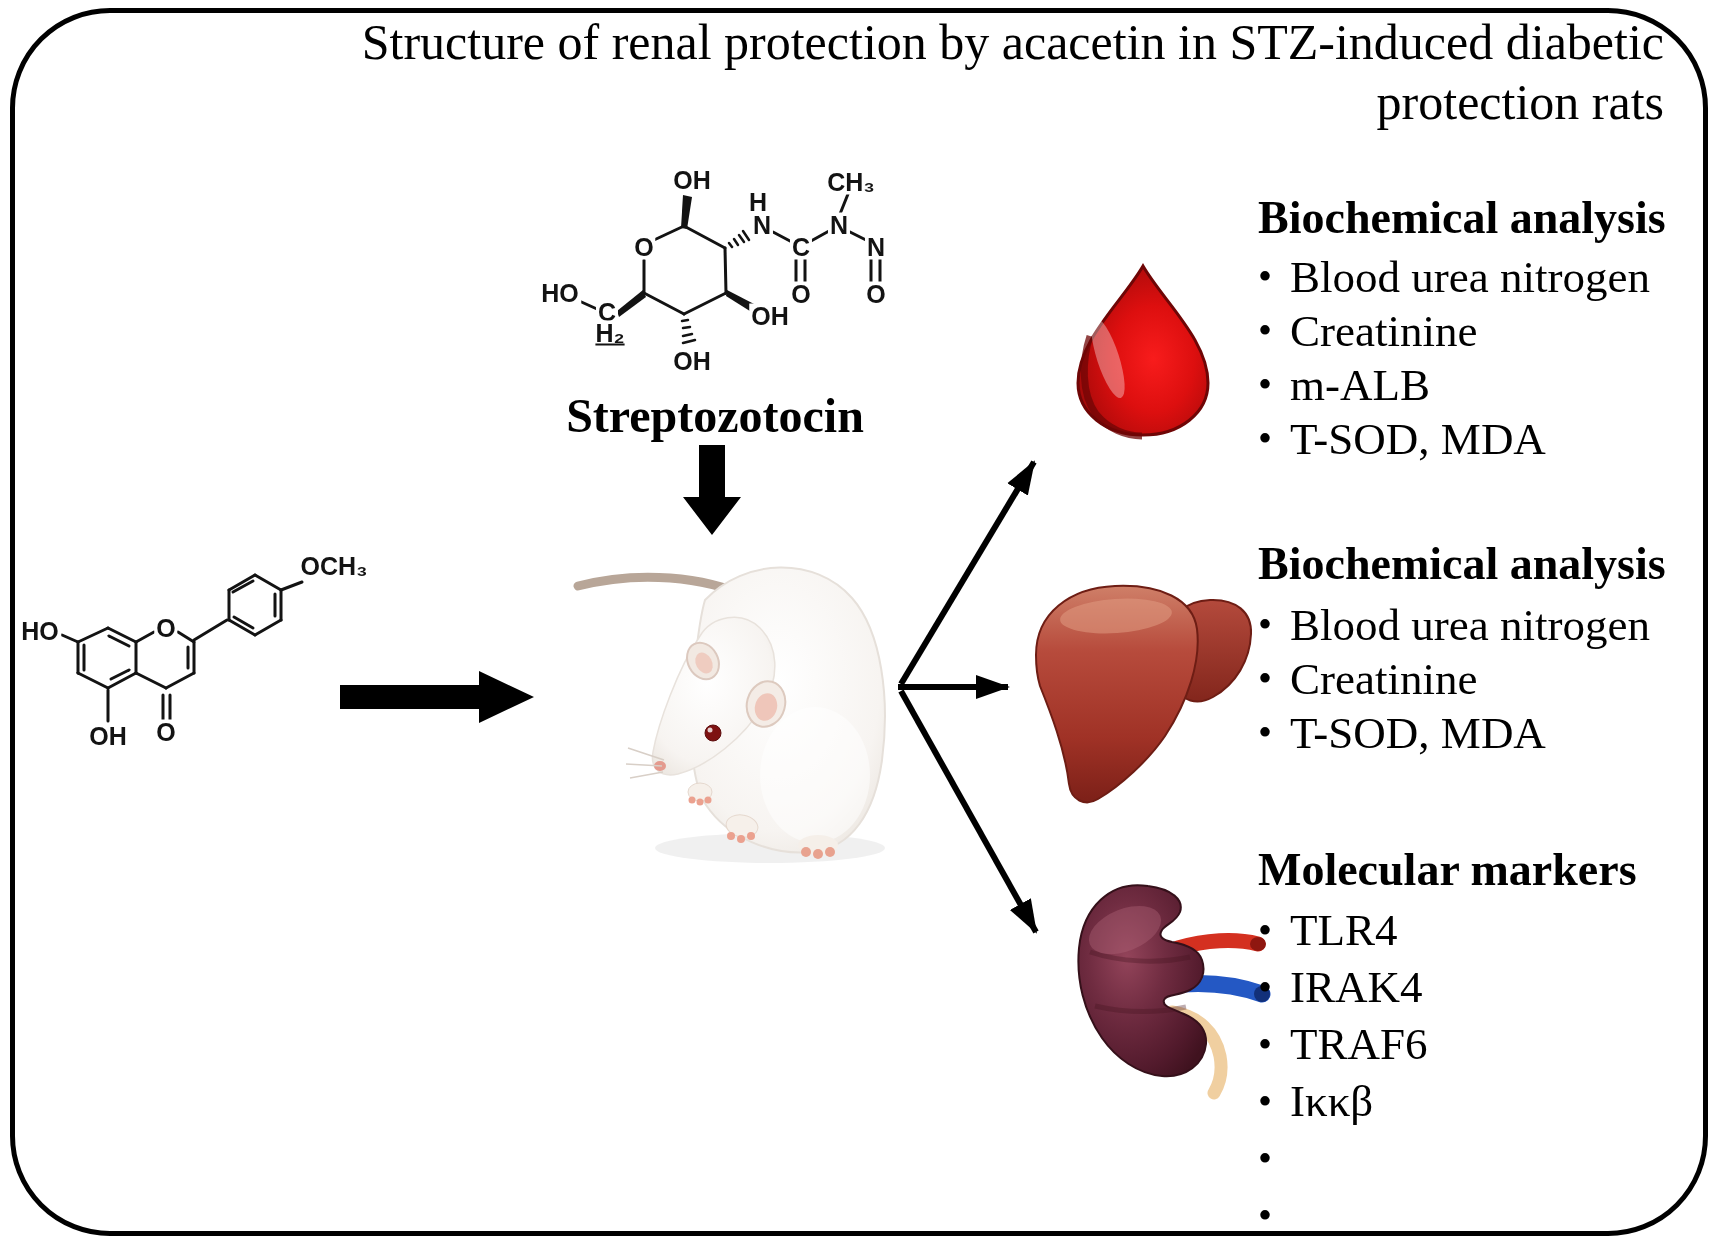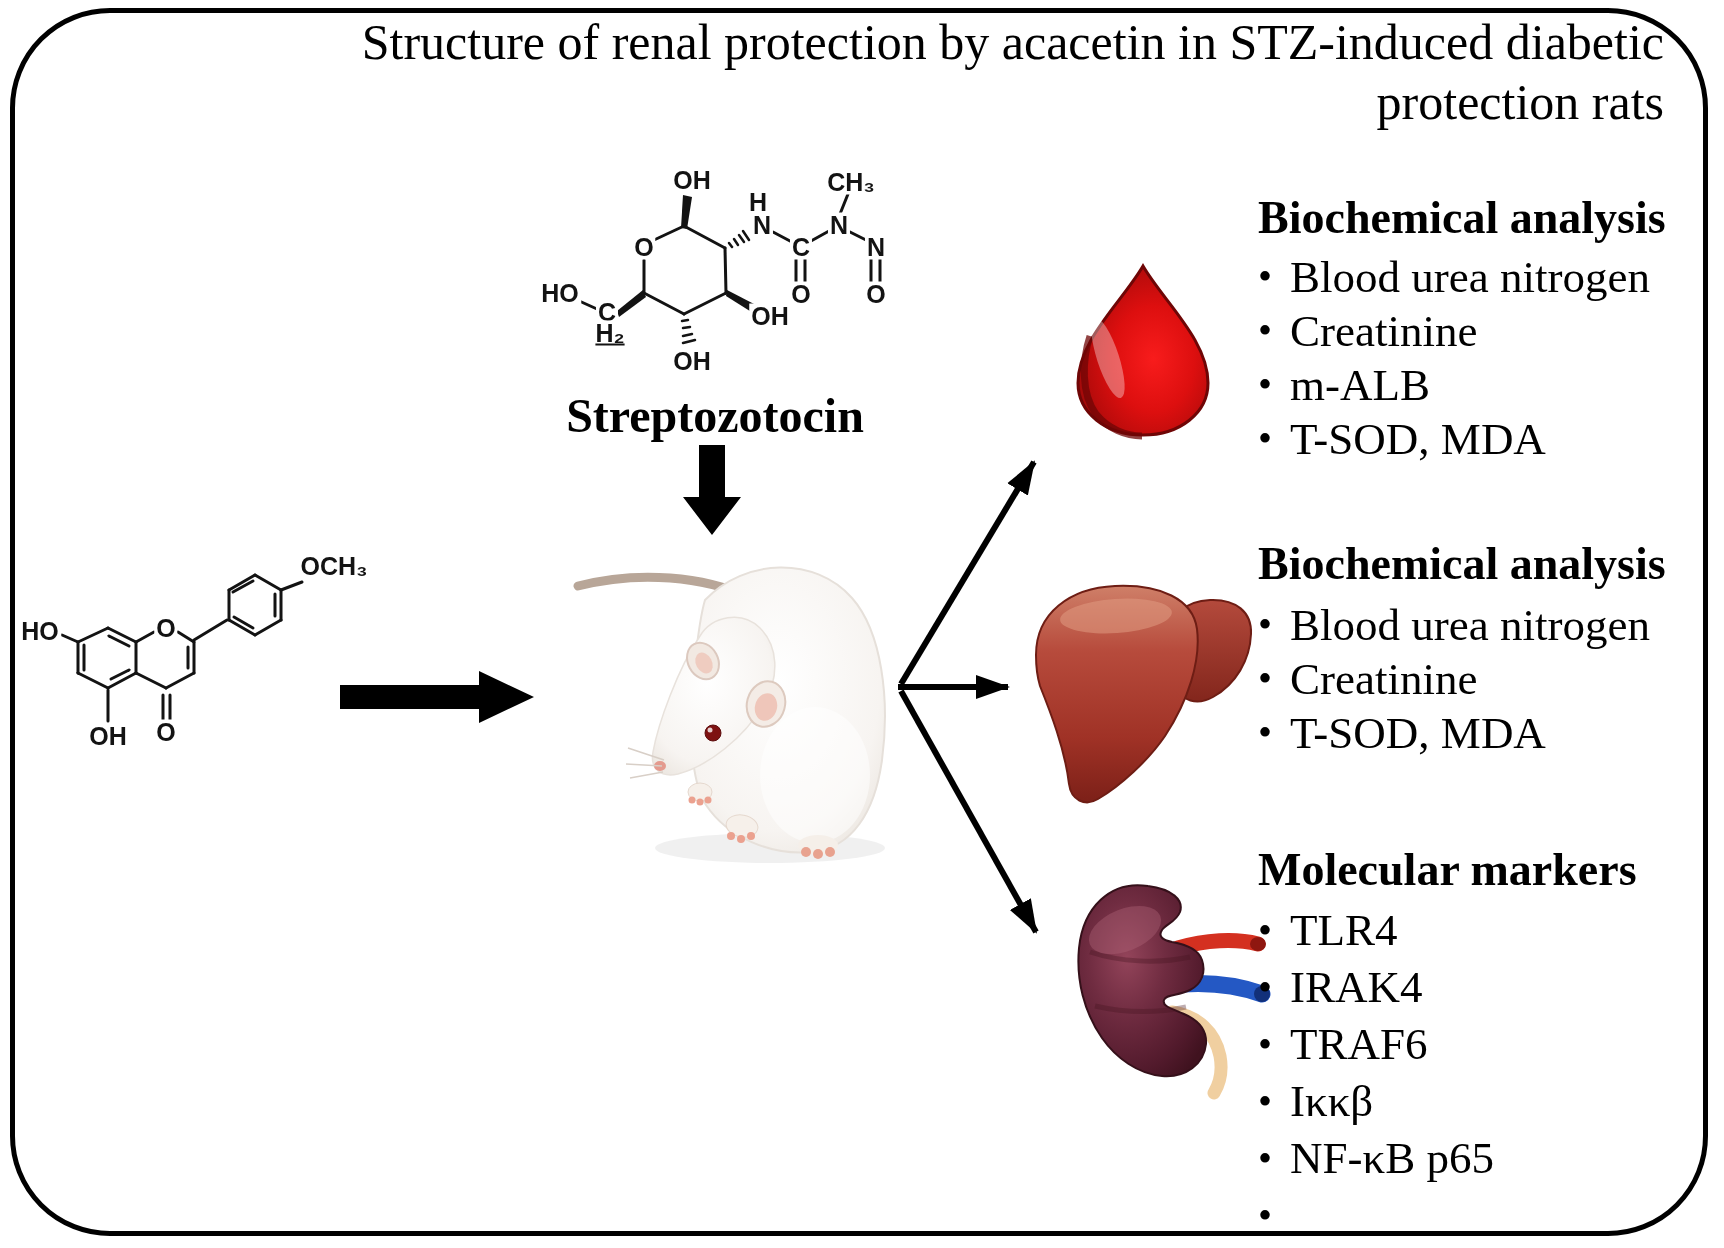--- a/index.html
+++ b/index.html
@@ -303,21 +303,20 @@
         <div class="li">
           <span class="bullet">•</span>
           <span class="li-text">TRAF6</span>
         </div>
         <div class="li">
           <span class="bullet">•</span>
           <span class="li-text">Iκκβ</span>
         </div>
         <div class="li">
           <span class="bullet">•</span>
-          <span class="li-text">NF-κB p65</span>
         </div>
         <div class="li">
           <span class="bullet">•</span>
         </div>
       </div>
   </div>
 
 </div>
 
 </body></html>

